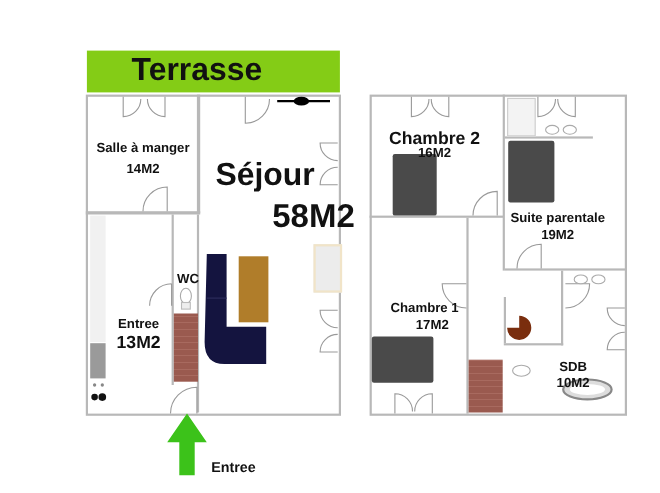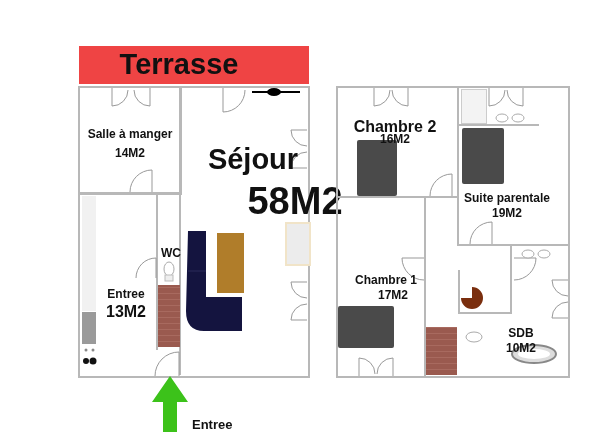--- a/index.html
+++ b/index.html
@@ -6,21 +6,21 @@
   body{width:600px;height:448px;position:relative;overflow:hidden;font-family:"Liberation Sans",sans-serif;}
   .abs{position:absolute;}
   .wall{position:absolute;border:2px solid #b8b8b8;box-sizing:border-box;}
   .iw{position:absolute;background:#b8b8b8;}
   .lbl{position:absolute;font-weight:bold;color:#111;text-align:center;line-height:1.15;}
   svg{position:absolute;overflow:visible;}
 </style>
 </head>
 <body>
 
-<div class="abs" style="left:79px;top:46px;width:230px;height:38px;background:#ef4444;">
+<div class="abs" style="left:79px;top:46px;width:230px;height:38px;background:#84cc16;">
   <div class="lbl" style="left:0;top:2px;width:200px;font-size:29px;">Terrasse</div>
 </div>
 
 <div class="wall" style="left:78px;top:86px;width:232px;height:292px;"></div>
 <div class="iw" style="left:179px;top:86px;width:3px;height:108px;"></div>
 <div class="iw" style="left:78px;top:192px;width:104px;height:3px;"></div>
 <div class="iw" style="left:156px;top:195px;width:2px;height:155px;"></div>
 <div class="iw" style="left:179px;top:195px;width:2px;height:180px;"></div>
 
 <svg style="left:110px;top:88px;" width="45" height="20">
@@ -67,22 +67,22 @@
 
 <svg style="left:182px;top:231px;" width="66" height="105">
     <path d="M6 0 H24 V66 H60 V100 H22 Q4 100 4 80 Z" fill="#14143f"></path>
     <line x1="6" y1="40" x2="24" y2="40" stroke="#2a2a5a"></line>
   </svg>
 <div class="abs" style="left:217px;top:233px;width:27px;height:60px;background:#b07d2a;"></div>
 <div class="abs" style="left:285px;top:222px;width:22px;height:40px;background:#ececec;border:2px solid #f1e4c8;"></div>
 
 <div class="lbl" style="left:80px;top:128px;width:100px;font-size:12px;">Salle à manger</div>
 <div class="lbl" style="left:80px;top:147px;width:100px;font-size:12px;">14M2</div>
-<div class="lbl" style="left:182px;top:143px;width:118px;font-size:29px;margin-left:12px;">Séjour</div>
-<div class="lbl" style="left:200px;top:180px;width:118px;font-size:38px;padding-left:36px;">58M2</div>
+<div class="lbl" style="left:182px;top:143px;width:118px;font-size:29px;">Séjour</div>
+<div class="lbl" style="left:190px;top:180px;width:118px;font-size:30px;padding-left:36px;">58M2</div>
 <div class="lbl" style="left:96px;top:288px;width:60px;font-size:12px;">Entree</div>
 <div class="lbl" style="left:96px;top:303px;width:60px;font-size:16px;">13M2</div>
 <div class="lbl" style="left:157px;top:247px;width:28px;font-size:12px;">WC</div>
 
 <svg style="left:150px;top:374px;" width="40" height="60">
     <polygon points="20,2 38,28 27,28 27,58 13,58 13,28 2,28" fill="#3cc21a"></polygon>
   </svg>
 <div class="lbl" style="left:192px;top:418px;font-size:13px;">Entree</div>
 
 <div class="wall" style="left:336px;top:86px;width:234px;height:292px;"></div>

